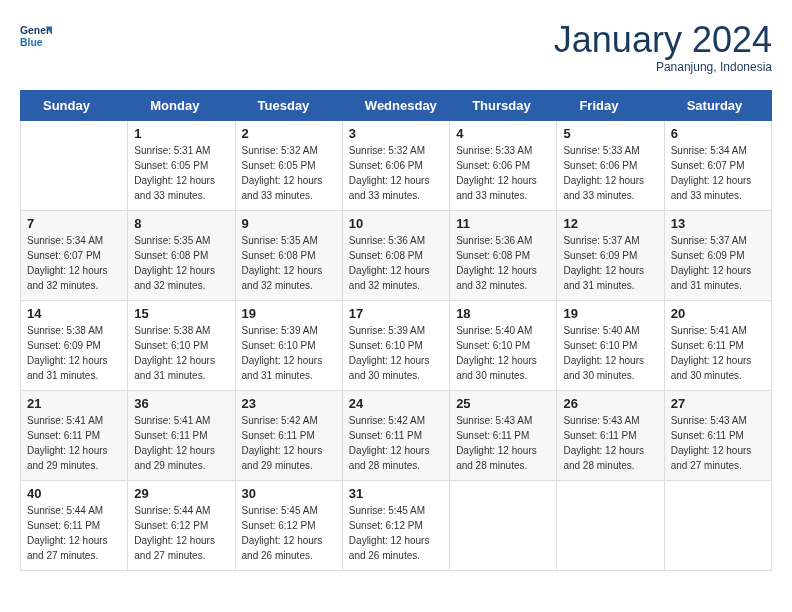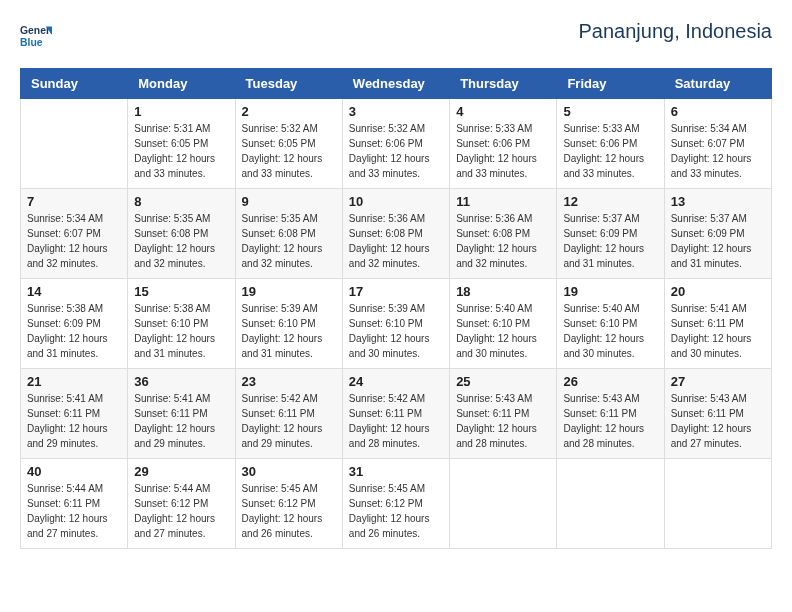--- a/index.html
+++ b/index.html
@@ -28,34 +28,34 @@
     .title-block {
       text-align: right;
     }
     .month-title {
       font-size: 36px;
       font-weight: normal;
       color: #1a3a5c;
       line-height: 1.1;
     }
     .subtitle {
-      font-size: 20px;
+      font-size: 12px;
       color: #1a3a5c;
     }
     table {
       width: 100%;
       border-collapse: collapse;
       table-layout: fixed;
     }
     thead tr {
       background: #2a5daa;
       color: white;
     }
     thead th {
-      padding: 7px 10px;
+      padding: 7px 22px;
       font-size: 13px;
       font-weight: bold;
       border: 1px solid #2a5daa;
       text-align: left;
     }
     tbody tr {
       vertical-align: top;
       border-bottom: 1px solid #ccc;
     }
     tbody td {
@@ -86,20 +86,21 @@
 
 <div class="header">
   <div class="logo">
     <svg class="logo-icon" viewBox="0 0 40 40">
       <text x="0" y="18" font-size="13" font-weight="bold" fill="#1a3a5c">General</text>
       <text x="0" y="32" font-size="13" font-weight="bold" fill="#1a6eb5">Blue</text>
       <polygon points="32,8 40,8 40,18" fill="#1a6eb5"></polygon>
     </svg>
   </div>
   <div class="title-block">
+    <div class="month-title">January 2024</div>
     <div class="subtitle">Pananjung, Indonesia</div>
   </div>
 </div>
 
 <table>
   <thead>
     <tr>
       <th>Sunday</th>
       <th>Monday</th>
       <th>Tuesday</th>

